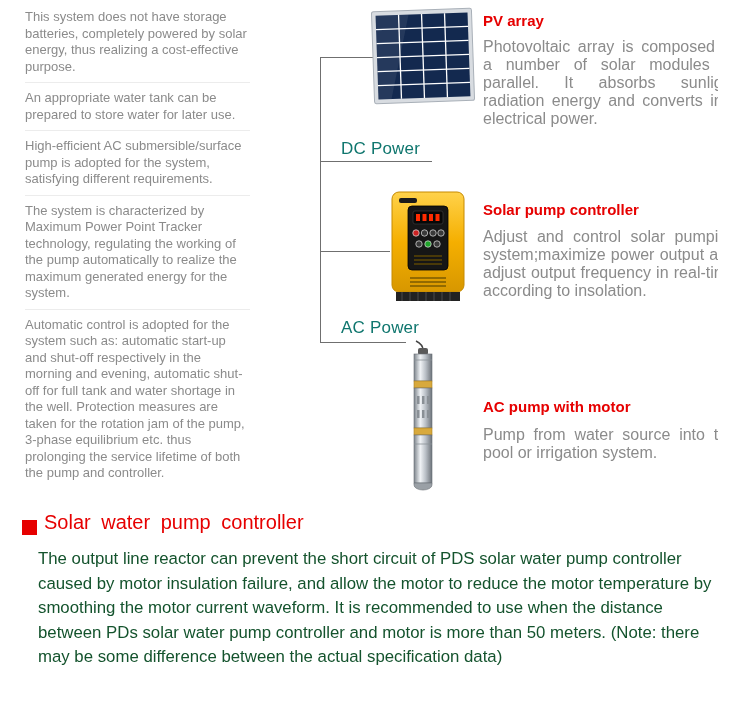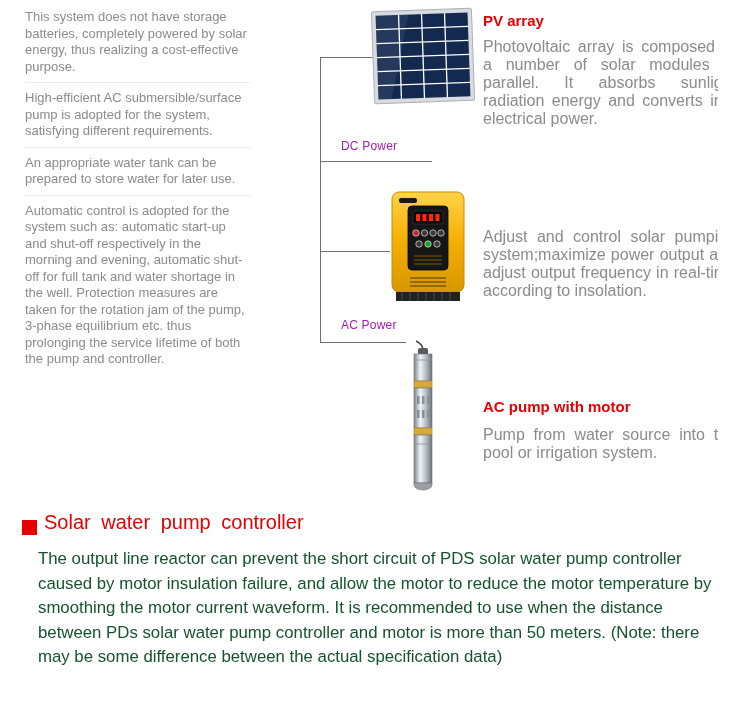--- a/index.html
+++ b/index.html
@@ -7,43 +7,44 @@
   body{font-family:"Liberation Sans", sans-serif;}
   .canvas{position:relative;width:718px;height:710px;background:#ffffff;overflow:hidden}
 
   
   .left-col{position:absolute;left:25px;top:2px;width:225px}
   .left-col p{font-size:13px;line-height:16.5px;color:#8b8b8b;padding:7px 0;border-bottom:1px solid #ececec;text-align:left}
   .left-col p:last-child{border-bottom:none}
 
   
   .wire{position:absolute;background:#6f6f6f}
-  .power-label{position:absolute;color:#a21caf;font-size:12px;font-weight:400;letter-spacing:.2px}
+  .power-label{position:absolute;color:#0f766e;font-size:17px;font-weight:400;letter-spacing:.2px}
 
   
   .comp-title{position:absolute;color:#e60000;font-size:15px;font-weight:700}
   .comp-desc{position:absolute;width:253px;font-size:16px;line-height:18px;color:#8b8b8b;text-align:justify}
 
   
   .img{position:absolute}
 
   
   .section-bullet{position:absolute;left:22px;top:520px;width:15px;height:15px;background:#e60000}
   .section-title{position:absolute;left:44px;top:511px;font-size:20px;font-weight:400;color:#e60000;word-spacing:5px}
   .section-body{position:absolute;left:38px;top:547px;width:679px;font-size:16.8px;line-height:24.5px;color:#14532d;text-align:left}
 </style>
 </head>
 <body>
 
 <div class="canvas">
 
   <div class="left-col">
     <p>This system does not have storage batteries, completely powered by solar energy, thus realizing a cost-effective purpose.</p>
+    <p>An appropriate water tank can be prepared to store water for later use.</p>
     <p>High-efficient AC submersible/surface pump is adopted for the system, satisfying different requirements.</p>
-    <p>An appropriate water tank can be prepared to store water for later use.</p>
+    <p>The system is characterized by Maximum Power Point Tracker technology, regulating the working of the pump automatically to realize the maximum generated energy for the system.</p>
     <p>Automatic control is adopted for the system such as: automatic start-up and shut-off respectively in the morning and evening, automatic shut-off for full tank and water shortage in the well. Protection measures are taken for the rotation jam of the pump, 3-phase equilibrium etc. thus prolonging the service lifetime of both the pump and controller.</p>
   </div>
 
   <div class="wire" style="left:320px;top:57px;width:55px;height:1px"></div>
   <div class="wire" style="left:320px;top:57px;width:1px;height:286px"></div>
   <div class="wire" style="left:320px;top:161px;width:112px;height:1px"></div>
   <div class="wire" style="left:320px;top:251px;width:70px;height:1px"></div>
   <div class="wire" style="left:320px;top:342px;width:86px;height:1px"></div>
 
   <div class="power-label" style="left:341px;top:139px">DC Power</div>
@@ -147,20 +148,21 @@
       <rect x="10" y="88" width="18" height="7" fill="#d8a93c" stroke="#a97f1f" stroke-width="0.6"></rect>
       <rect x="10" y="95" width="18" height="48" fill="url(#steel)" stroke="#6a6f75" stroke-width="0.6"></rect>
       <line x1="10" y1="104" x2="28" y2="104" stroke="#8c9298" stroke-width="0.8"></line>
       <path d="M10 143 h18 v2 a9 5 0 0 1 -18 0 z" fill="#9aa0a6" stroke="#6a6f75" stroke-width="0.6"></path>
     </svg>
   </div>
 
   <div class="comp-title" style="left:483px;top:12px">PV array</div>
   <div class="comp-desc" style="left:483px;top:38px">Photovoltaic array is composed of a number of solar modules in parallel. It absorbs sunlight radiation energy and converts into electrical power.</div>
 
+  <div class="comp-title" style="left:483px;top:201px">Solar pump controller</div>
   <div class="comp-desc" style="left:483px;top:228px">Adjust and control solar pumping system;maximize power output and adjust output frequency in real-time according to insolation.</div>
 
   <div class="comp-title" style="left:483px;top:398px">AC pump with motor</div>
   <div class="comp-desc" style="left:483px;top:426px">Pump from water source into the pool or irrigation system.</div>
 
   <div class="section-bullet"></div>
   <h2 class="section-title">Solar water pump controller</h2>
   <p class="section-body">The output line reactor can prevent the short circuit of PDS solar water pump controller caused by motor insulation failure, and allow the motor to reduce the motor temperature by smoothing the motor current waveform. It is recommended to use when the distance between PDs solar water pump controller and motor is more than 50 meters. (Note: there may be some difference between the actual specification data)</p>
 
 </div>

